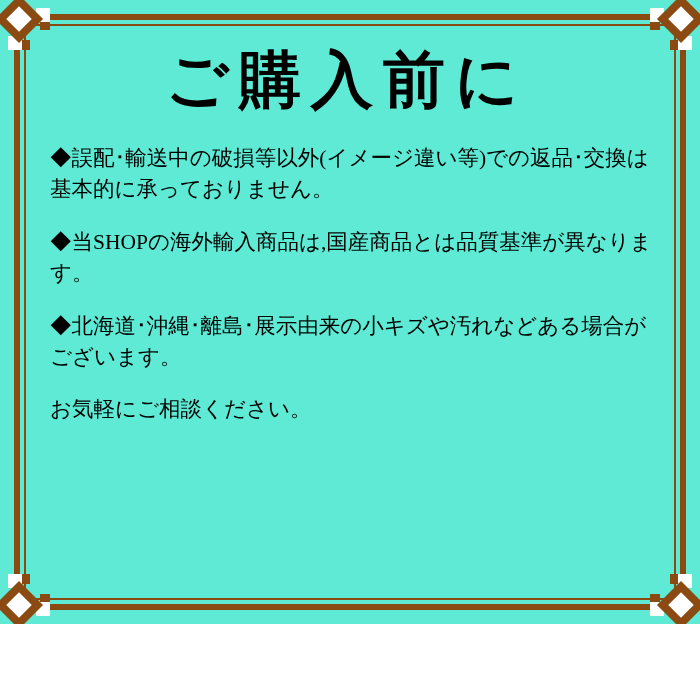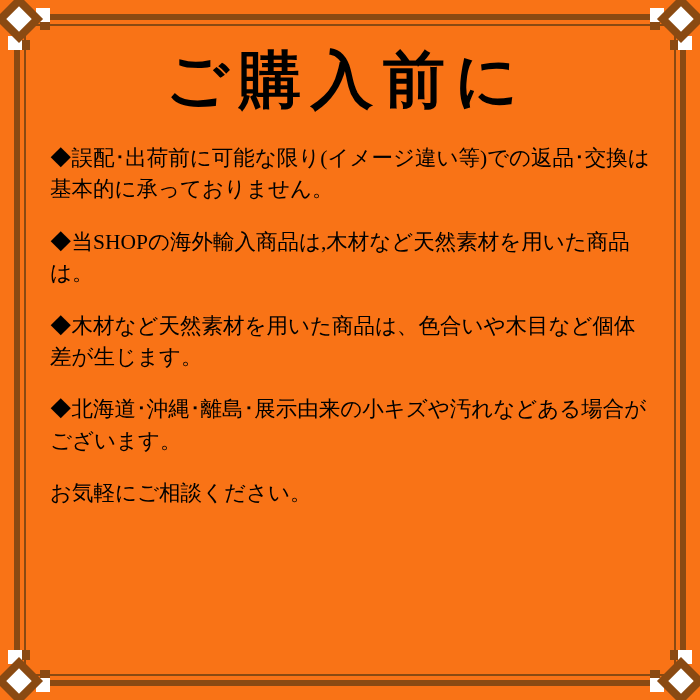--- a/index.html
+++ b/index.html
@@ -6,22 +6,22 @@
     margin: 0;
     padding: 0;
     background: #ffffff;
   }
   body {
     font-family: "Liberation Serif", serif;
   }
   .page {
     position: relative;
     width: 700px;
-    height: 700px;
-    background: #f97316;
+    height: 624px;
+    background: #5eead4;
     box-sizing: border-box;
     overflow: hidden;
   }
 
   
   .frame-outer {
     position: absolute;
     left: 14px;
     top: 14px;
     right: 14px;
@@ -162,21 +162,20 @@
 
   <div class="corner-diamond-inner cdi-tl"></div>
   <div class="corner-diamond-inner cdi-tr"></div>
   <div class="corner-diamond-inner cdi-bl"></div>
   <div class="corner-diamond-inner cdi-br"></div>
 
   <div class="content">
     <h1 class="title">ご購入前に</h1>
 
     <div class="notes">
-      <p class="note">◆誤配･出荷前に可能な限り(イメージ違い等)での返品･交換は基本的に承っておりません。</p>
-      <p class="note">◆当SHOPの海外輸入商品は,木材など天然素材を用いた商品は。</p>
-      <p class="note">◆木材など天然素材を用いた商品は、色合いや木目など個体差が生じます。</p>
+      <p class="note">◆誤配･輸送中の破損等以外(イメージ違い等)での返品･交換は基本的に承っておりません。</p>
+      <p class="note">◆当SHOPの海外輸入商品は,国産商品とは品質基準が異なります。</p>
       <p class="note">◆北海道･沖縄･離島･展示由来の小キズや汚れなどある場合がございます。</p>
       <p class="note">お気軽にご相談ください。</p>
     </div>
   </div>
 
 </div>
 
 </body></html>

